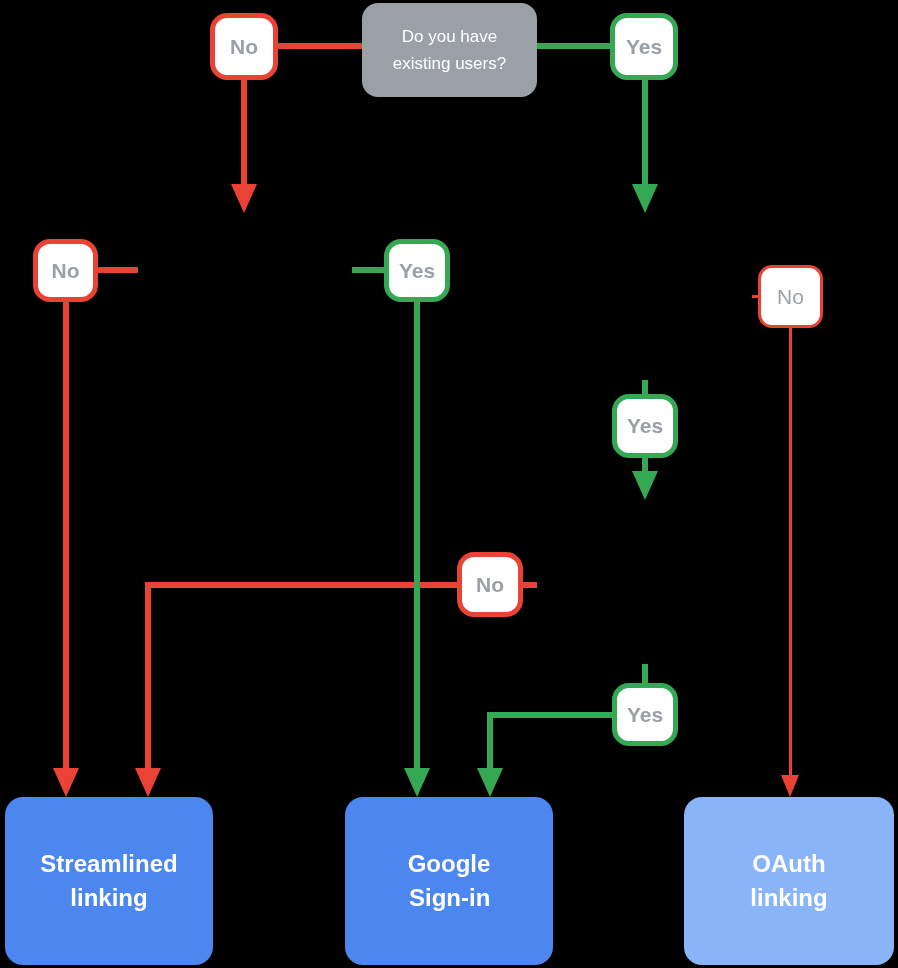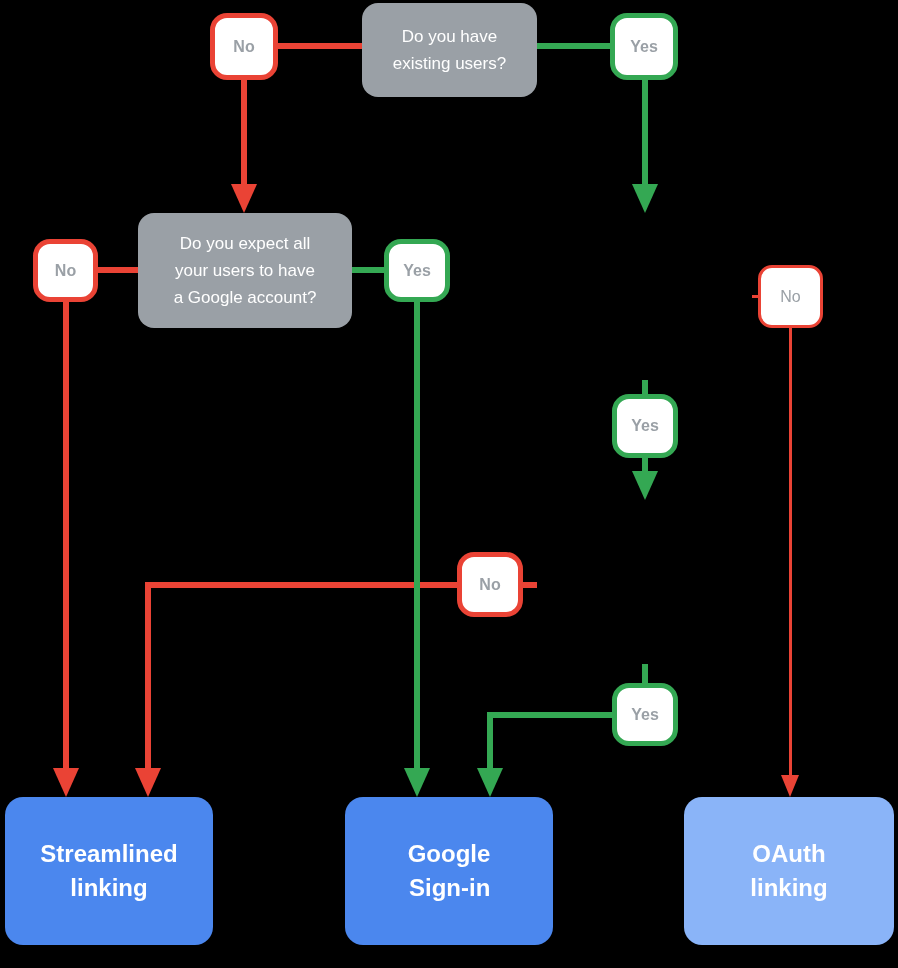--- a/index.html
+++ b/index.html
@@ -31,29 +31,29 @@
     text-align:center;
     font-size:17px;line-height:27px;font-weight:400;
     white-space:pre-line;
   }
   .pill{
     position:absolute;
     background:#FFFFFF;
     border-radius:17px;
     color:var(--label-text);
     display:flex;align-items:center;justify-content:center;
-    font-size:16px;font-weight:700;
+    font-size:21px;font-weight:700;
     z-index:3;
   }
   .pill-red{border:5px solid var(--no-red);}
   .pill-green{border:5px solid var(--yes-green);}
   .pill-thin{border:3px solid var(--no-red);font-weight:400;border-radius:14px;}
   .outcome{
     position:absolute;
-    top:797px;height:148px;
+    top:797px;height:168px;
     border-radius:18px;
     color:var(--outcome-text);
     display:flex;align-items:center;justify-content:center;
     text-align:center;
     font-size:24px;line-height:34px;font-weight:700;
     white-space:pre-line;
     z-index:2;
   }
   .outcome-blue{background:var(--outcome-blue);}
   .outcome-light{background:var(--outcome-light-blue);}
@@ -103,25 +103,20 @@
   <div class="line green" style="left:642px;top:664px;width:6px;height:20px;"></div>
   <div class="line green" style="left:487px;top:712px;width:125px;height:6px;"></div>
   <div class="line green" style="left:487px;top:712px;width:6px;height:58px;"></div>
   <div class="arrow down green" style="left:477px;top:768px;"></div>
 
   <div class="qnode" style="left:362px;top:3px;width:175px;height:94px;">
     <span>Do you have
 existing users?</span>
   </div>
 
-  <div class="qnode" style="left:138px;top:213px;width:214px;height:115px;">
-    <span>Do you expect all
-your users to have
-a Google account?</span>
-  </div>
 
 
 
   <div class="pill pill-red" style="left:210px;top:13px;width:68px;height:67px;">
     <span>No</span>
   </div>
   <div class="pill pill-green" style="left:610px;top:13px;width:68px;height:67px;">
     <span>Yes</span>
   </div>
 

